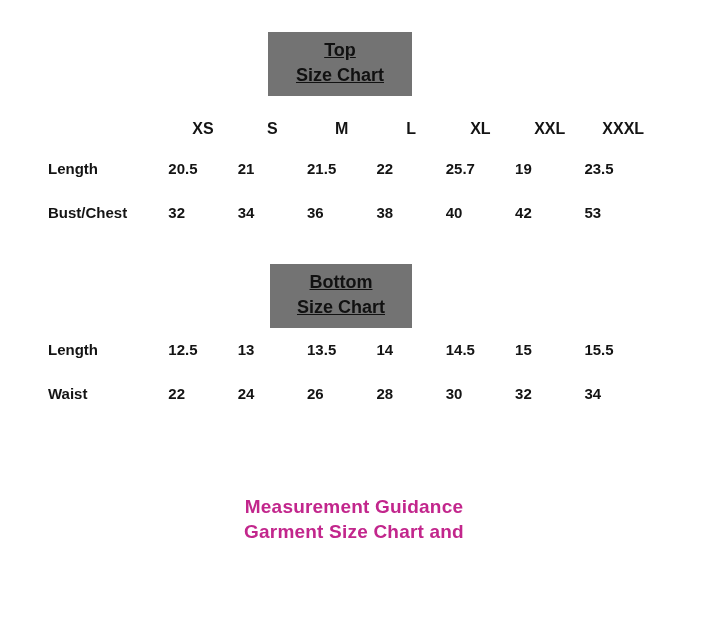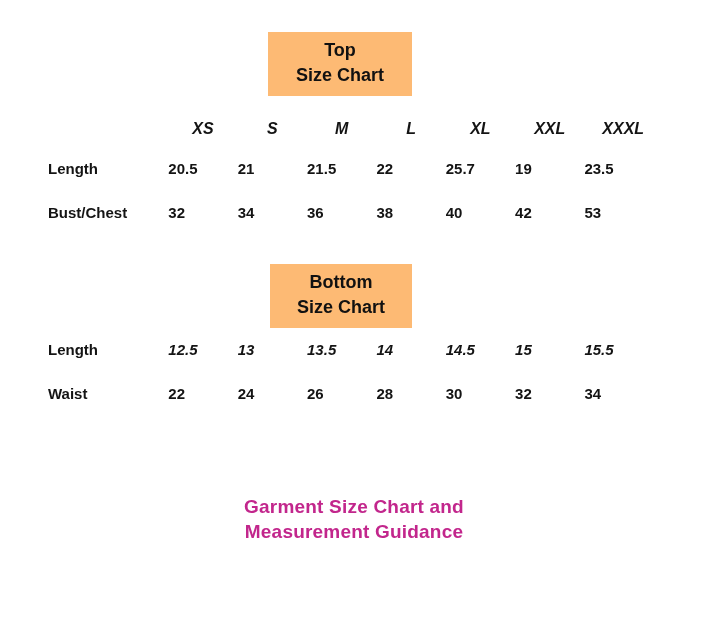--- a/index.html
+++ b/index.html
@@ -17,28 +17,29 @@
   }
   .page {
     position: relative;
     width: 708px;
     height: 642px;
   }
 
   
   .title-block {
     position: absolute;
-    background: #fdba74;
+    background: #737373;
     text-align: center;
     font-weight: bold;
     font-size: 18px;
     line-height: 25px;
     color: #111111;
     padding: 6px 14px 8px 14px;
     box-sizing: border-box;
+    text-decoration: underline;
   }
   #top-title-block {
     left: 268px;
     top: 32px;
     width: 144px;
   }
   #bottom-title-block {
     left: 270px;
     top: 264px;
     width: 142px;
@@ -73,21 +74,21 @@
     vertical-align: middle;
     font-size: 15px;
     text-align: left;
   }
   .row-label {
     text-align: right;
     width: 118px;
     font-size: 15px;
   }
   .corner-cell { width: 118px; }
-  .col-size { width: 68px; font-style: italic; }
+  .col-size { width: 68px; }
   .col-size.wide { width: 76px; }
 
   
   .footer {
     position: absolute;
     left: 0;
     top: 494px;
     width: 708px;
     text-align: center;
   }
@@ -180,18 +181,18 @@
         <td>28</td>
         <td>30</td>
         <td>32</td>
         <td>34</td>
       </tr>
     </tbody>
   </table>
 
   <div class="footer">
     <div class="footer-heading">
+      <span>Measurement Guidance</span>
       <span>Garment Size Chart and</span>
-      <span>Measurement Guidance</span>
     </div>
   </div>
 
 </div>
 
 </body></html>

